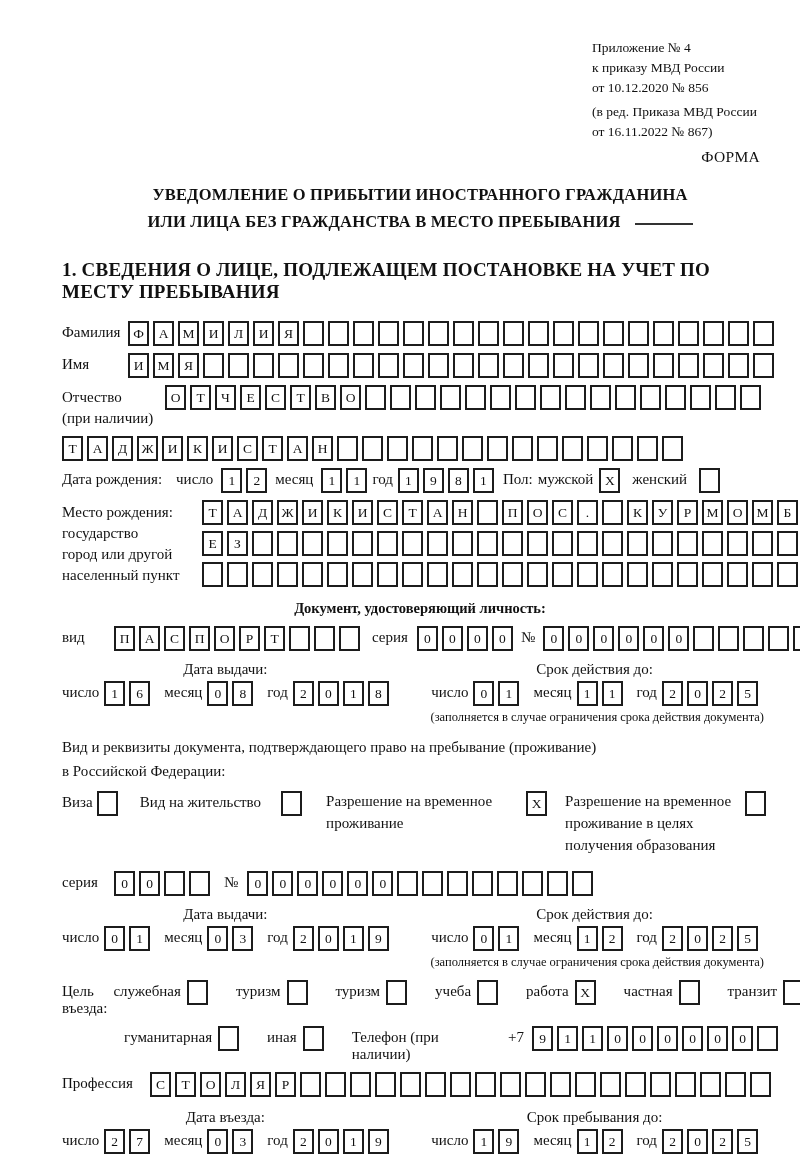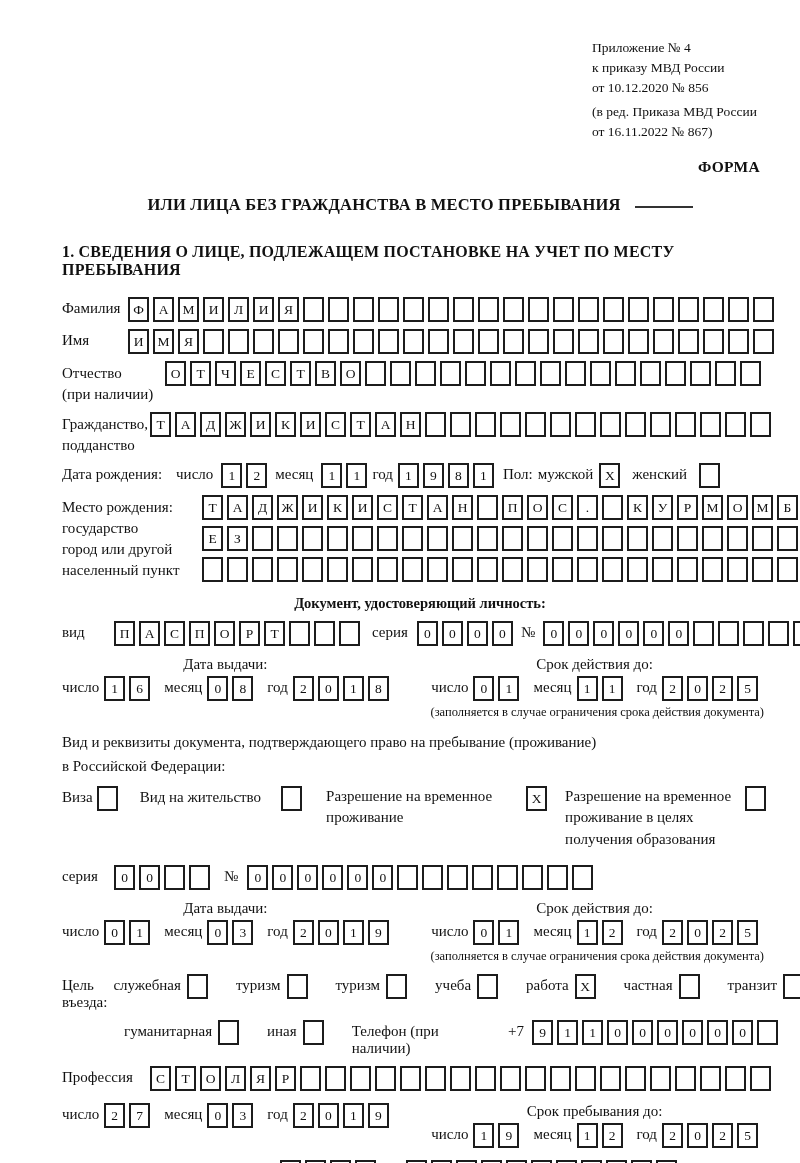--- a/index.html
+++ b/index.html
@@ -6,27 +6,27 @@
   body {
     width:800px; min-height:1163px;
     font-family:"Liberation Serif", serif;
     color:#111; box-sizing:border-box;
   }
   .page { padding:38px 22px 30px 62px; box-sizing:border-box; }
 
   
   .appendix { margin-left:auto; width:186px; font-size:13.5px; line-height:1.48; }
   .appendix .edition { margin-top:4px; }
-  .forma { text-align:right; padding-right:18px; font-weight:bold; font-size:15.5px; margin-top:16px; letter-spacing:.3px; }
+  .forma { text-align:right; padding-right:18px; font-weight:normal; font-size:15.5px; margin-top:6px; letter-spacing:.3px; }
 
   
   .title { text-align:center; font-weight:bold; font-size:16.5px; line-height:1.62; margin-top:16px; letter-spacing:.2px; }
   .blank-underline { display:inline-block; width:58px; height:2px; background:#333; margin-left:14px; vertical-align:2px; }
 
-  .sec-heading { margin-top:24px; font-weight:bold; font-size:16px; letter-spacing:.2px; }
+  .sec-heading { margin-top:24px; font-weight:bold; font-size:19px; letter-spacing:.2px; }
 
   .form-body { margin-top:18px; }
 
   
   .frow { display:flex; align-items:flex-start; margin-bottom:7px; font-size:15px; }
   .lbl { flex-shrink:0; padding-top:3px; }
   .lbl-multi { flex-shrink:0; line-height:21px; padding-top:2px; }
 
   
   .cells { display:inline-flex; gap:4px; flex-shrink:0; }
@@ -79,20 +79,21 @@
     <div>от 10.12.2020 № 856</div>
     <div class="edition">
       <div>(в ред. Приказа МВД России</div>
       <div>от 16.11.2022 № 867)</div>
     </div>
   </div>
 
   <div class="forma">ФОРМА</div>
 
   <div class="title">
+    <div>УВЕДОМЛЕНИЕ О ПРИБЫТИИ ИНОСТРАННОГО ГРАЖДАНИНА</div>
     <div>
       <span>ИЛИ ЛИЦА БЕЗ ГРАЖДАНСТВА В МЕСТО ПРЕБЫВАНИЯ</span><span class="blank-underline"></span>
     </div>
   </div>
 
   <div class="sec-heading">1. СВЕДЕНИЯ О ЛИЦЕ, ПОДЛЕЖАЩЕМ ПОСТАНОВКЕ НА УЧЕТ ПО МЕСТУ ПРЕБЫВАНИЯ</div>
 
   <div class="form-body">
 
     <div class="frow">
@@ -186,24 +187,20 @@
           <span class="cell"></span>
           <span class="cell"></span>
           <span class="cell"></span>
           <span class="cell"></span>
           <span class="cell"></span>
           <span class="cell"></span>
         </span>
     </div>
 
     <div class="frow">
-      <span class="lbl-multi" style="width:88px">
-        <span>Гражданство,</span><br>
-        <span>подданство</span>
-      </span>
       <span class="cells">
           <span class="cell">Т</span>
           <span class="cell">А</span>
           <span class="cell">Д</span>
           <span class="cell">Ж</span>
           <span class="cell">И</span>
           <span class="cell">К</span>
           <span class="cell">И</span>
           <span class="cell">С</span>
           <span class="cell">Т</span>
@@ -591,20 +588,21 @@
           <span class="cell"></span>
           <span class="cell"></span>
           <span class="cell"></span>
           <span class="cell"></span>
           <span class="cell"></span>
         </span>
     </div>
 
     <div class="daterow" style="margin-top:12px">
       <div class="datecol">
+        <div class="datehead">Дата въезда:</div>
         <div class="dateline">
           <span class="dlbl">число</span>
           <span class="cells grp">
               <span class="cell">2</span>
               <span class="cell">7</span>
             </span>
           <span class="dlbl">месяц</span>
           <span class="cells grp">
               <span class="cell">0</span>
               <span class="cell">3</span>

